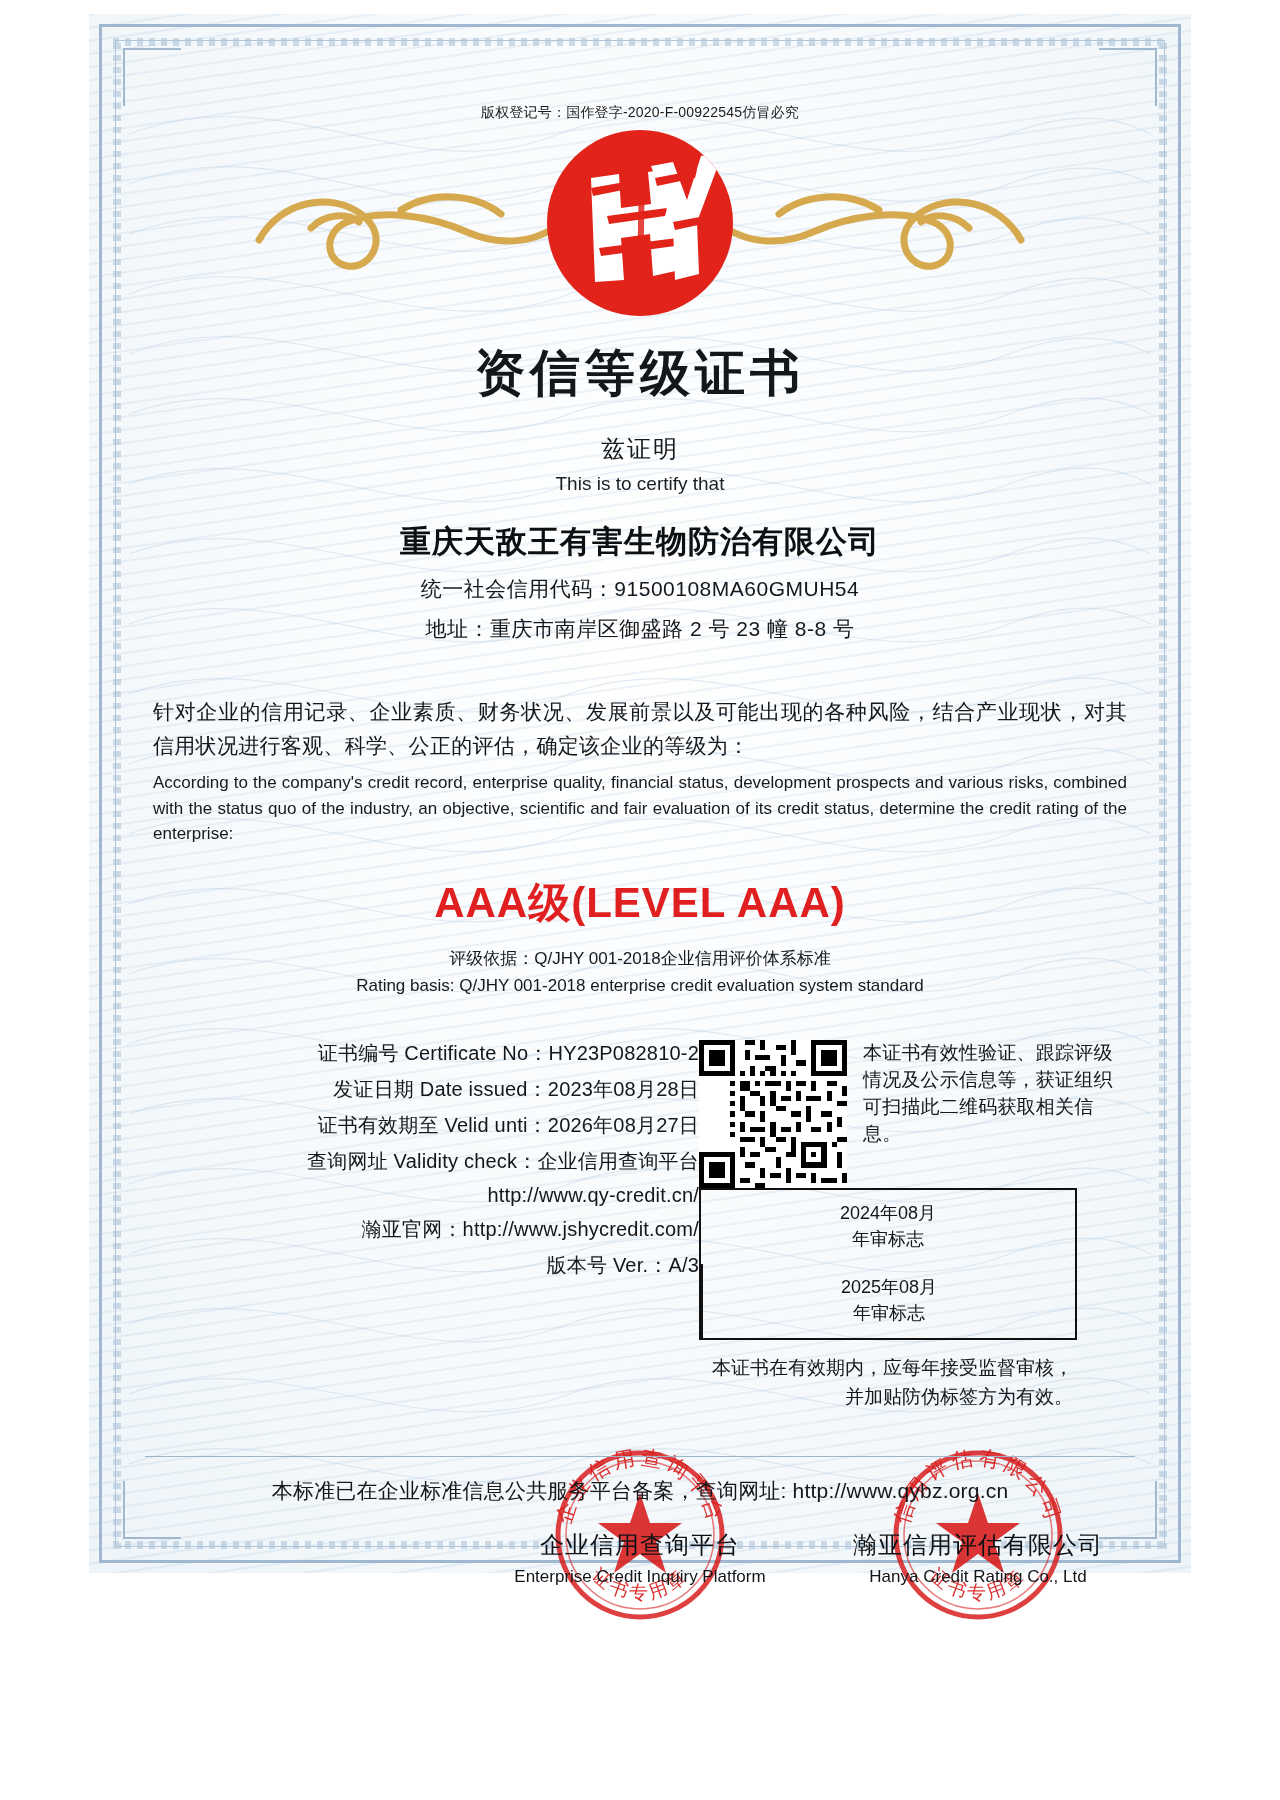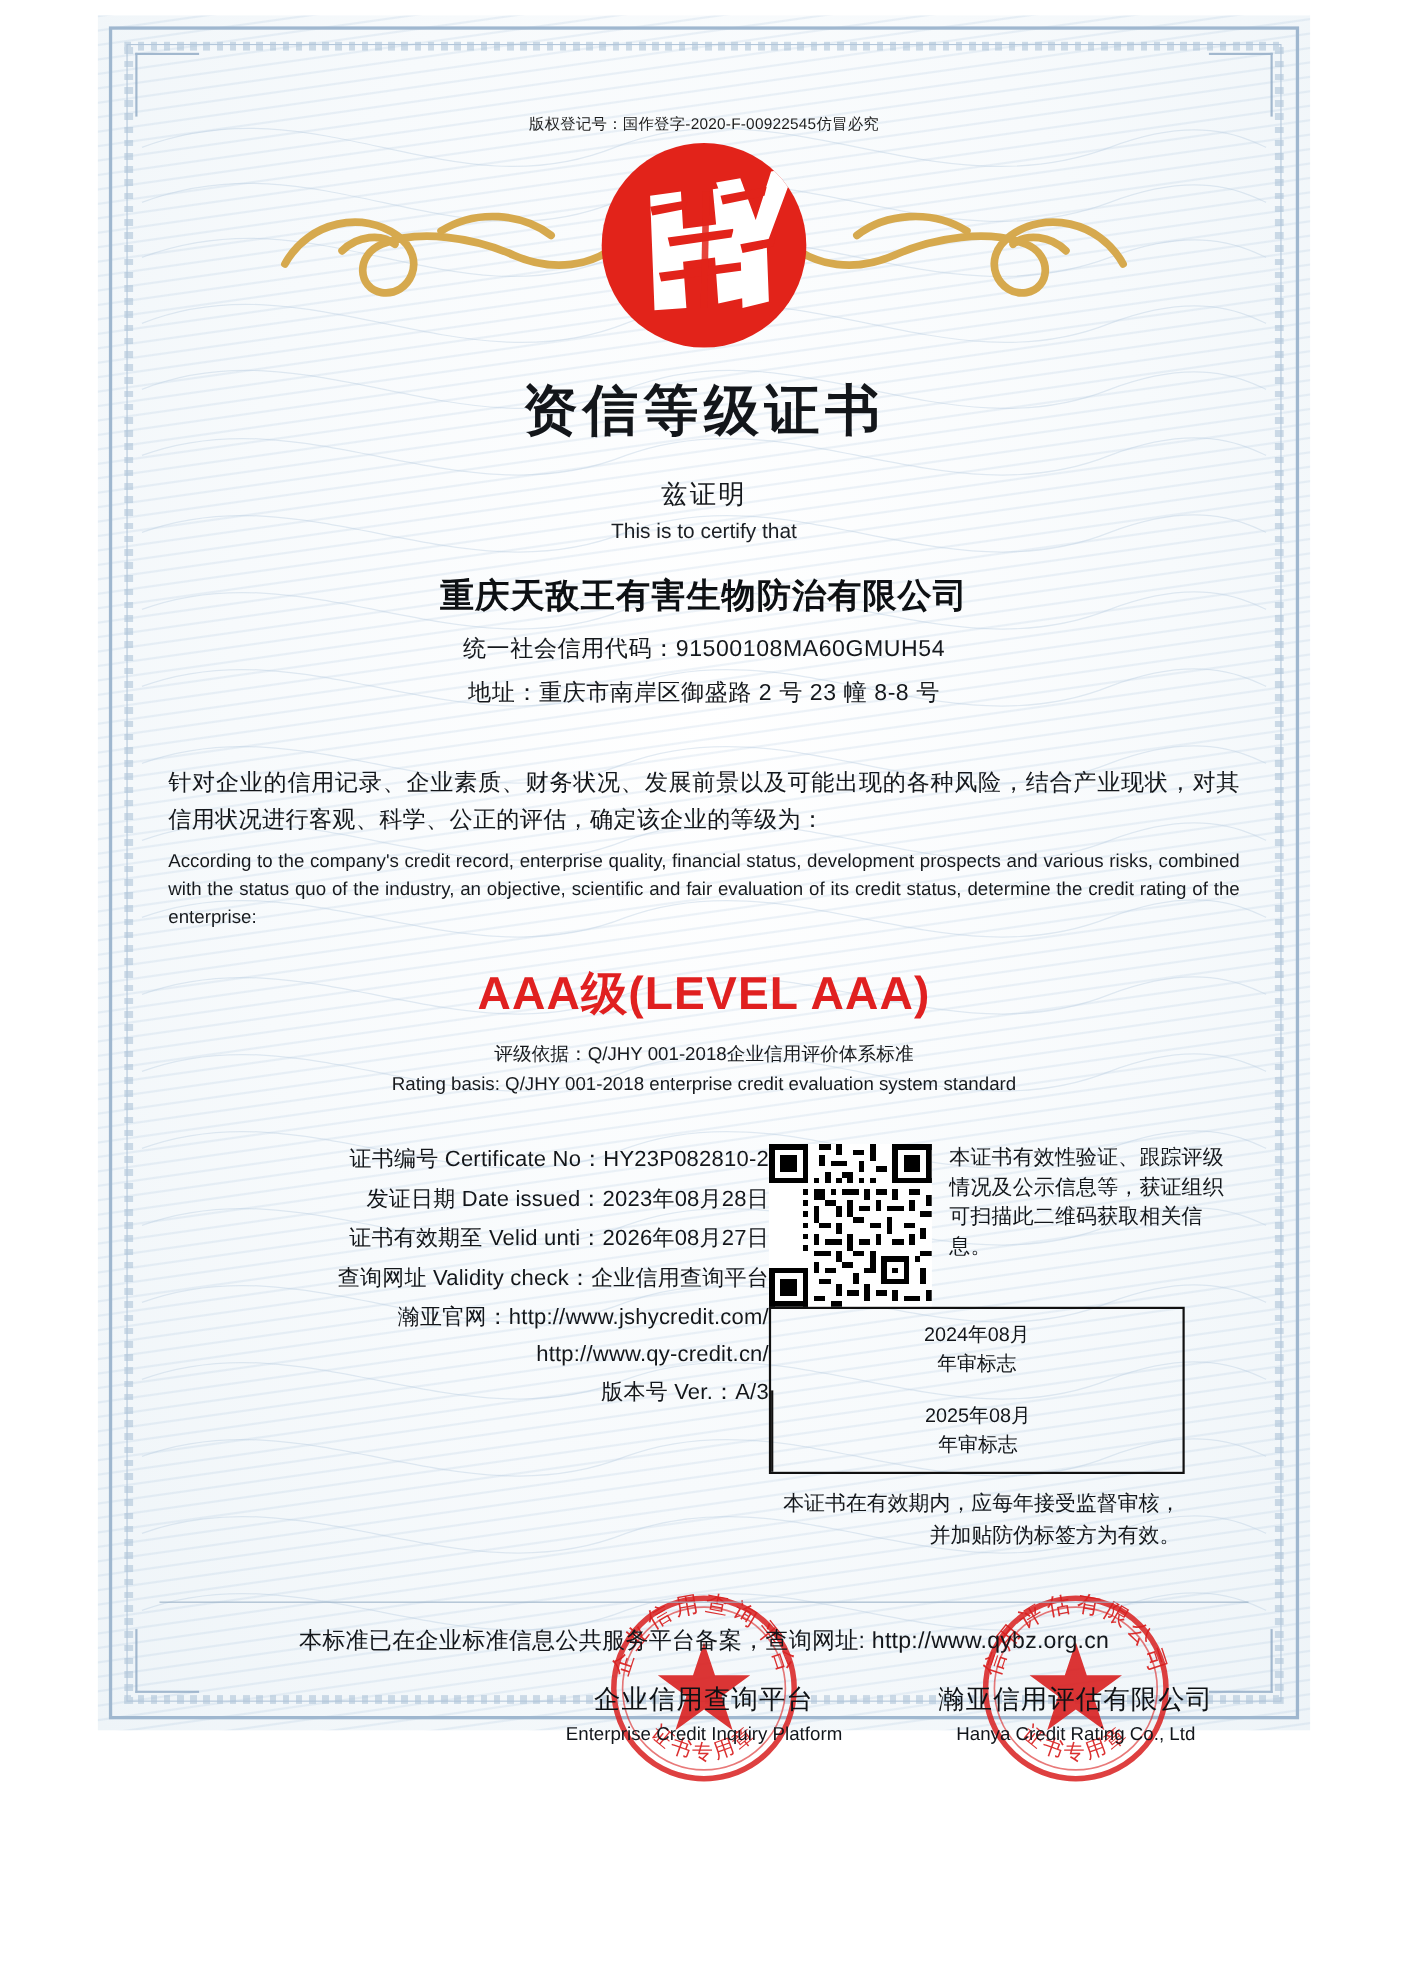--- a/index.html
+++ b/index.html
@@ -440,22 +440,22 @@
     <div class="level">AAA级(LEVEL AAA)</div>
     <div class="rating-basis-cn">评级依据：Q/JHY 001-2018企业信用评价体系标准</div>
     <div class="rating-basis-en">Rating basis: Q/JHY 001-2018 enterprise credit evaluation system standard</div>
 
     <div class="details-row">
       <div class="details-left">
         <div class="detail-line">证书编号 Certificate No：HY23P082810-2</div>
         <div class="detail-line">发证日期 Date issued：2023年08月28日</div>
         <div class="detail-line">证书有效期至 Velid unti：2026年08月27日</div>
         <div class="detail-line">查询网址 Validity check：企业信用查询平台</div>
+        <div class="detail-line">http://www.qy-credit.cn/</div>
         <div class="detail-line">瀚亚官网：http://www.jshycredit.com/</div>
-        <div class="detail-line">http://www.qy-credit.cn/</div>
         <div class="detail-line">版本号 Ver.：A/3</div>
       </div>
 
       <div class="details-right">
         <div class="qr-row">
           <div class="qr-box">
             <svg viewBox="0 0 29 29" width="148" height="148" shape-rendering="crispEdges">
               <rect width="29" height="29" fill="#ffffff"></rect>
               <g fill="#000000">
 

